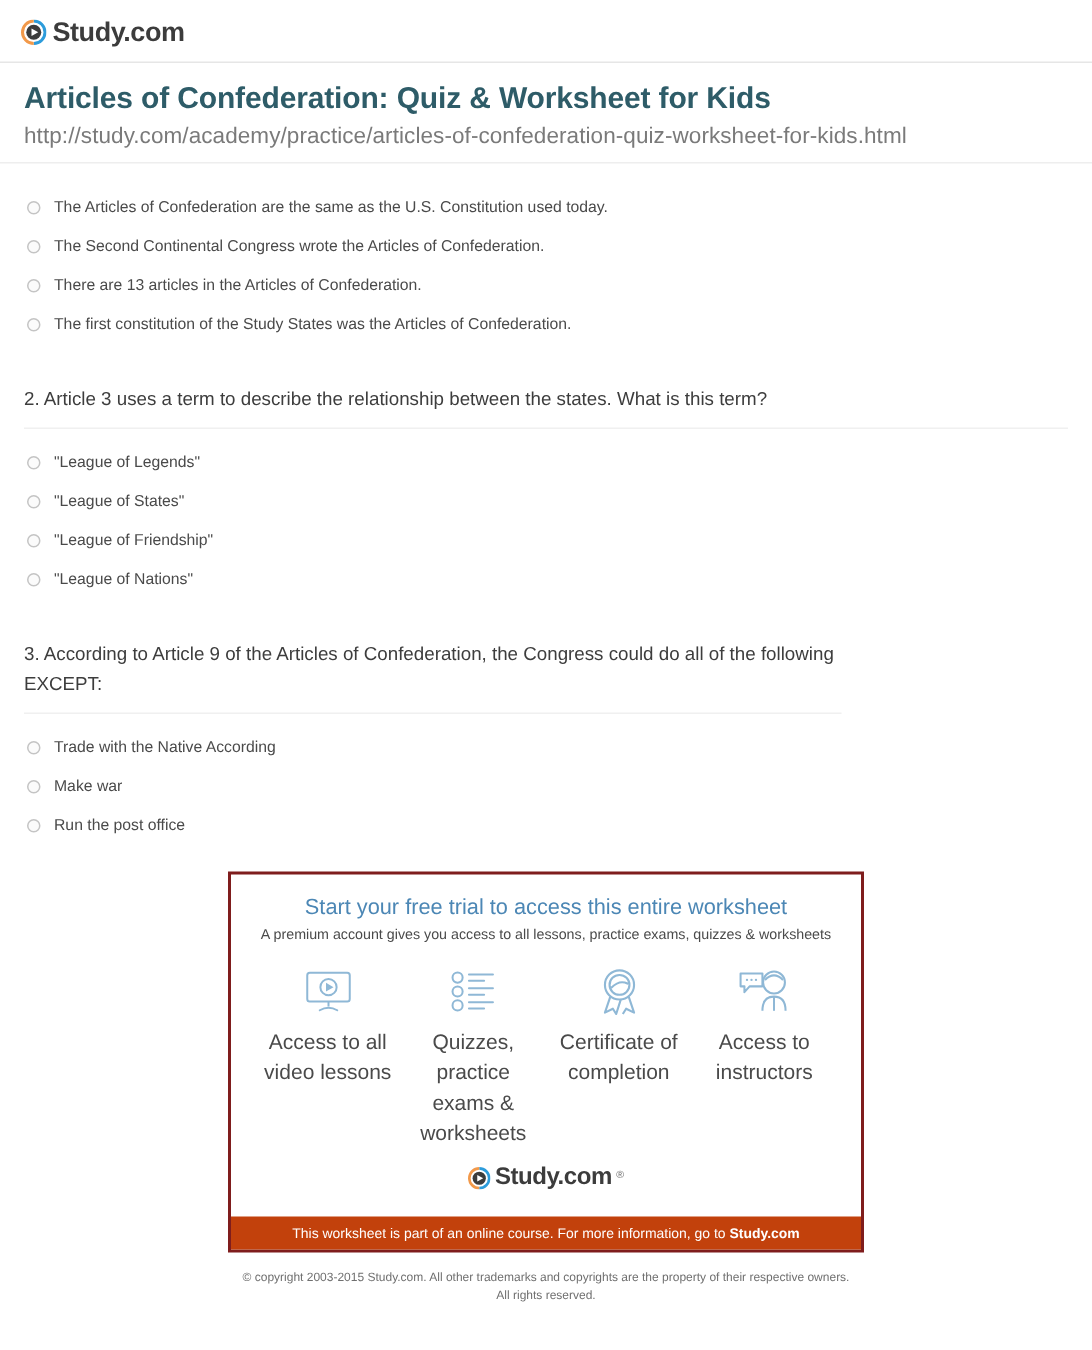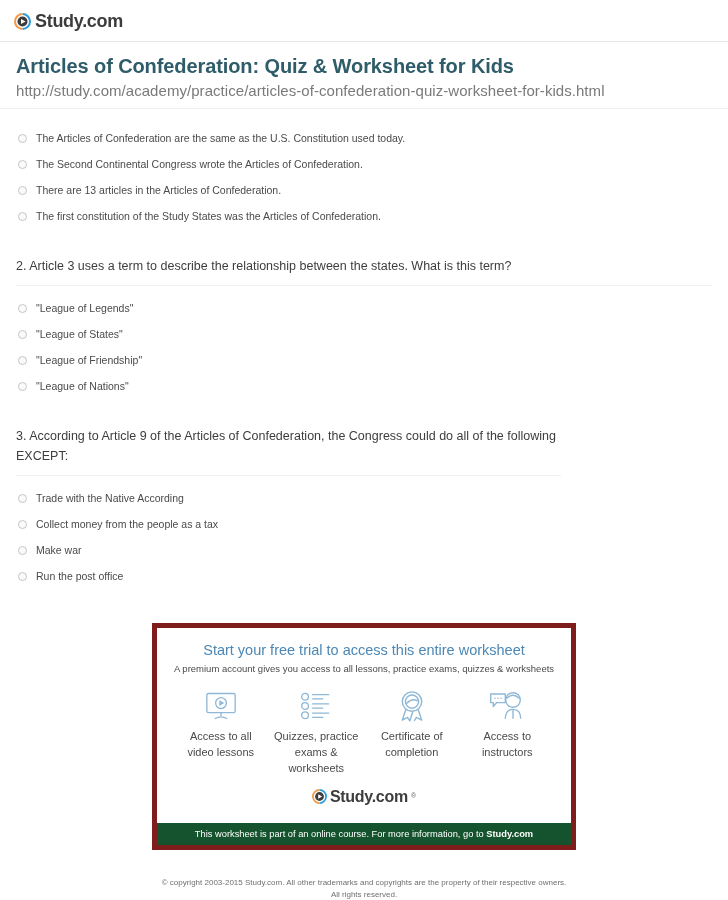--- a/index.html
+++ b/index.html
@@ -73,22 +73,22 @@
     border-radius: 50%;
     border: 1px solid #c4c4c4;
     background: #fbfbfb;
     flex: 0 0 auto;
   }
 
   
   .promo-wrap { padding: 18px 0 0 0; }
   .promo {
     width: 424px;
-    margin: 16px auto;
-    border: 5px solid #7f1d1d;
+    margin: 0 auto;
+    border: 2px solid #7f1d1d;
     background: #ffffff;
   }
   .promo-inner { padding: 14px 10px 8px 10px; text-align: center; }
   .promo-title {
     font-size: 14.5px;
     color: #4c87b5;
     margin: 0 0 5px 0;
     font-weight: normal;
   }
   .promo-sub {
@@ -98,35 +98,35 @@
   }
   .features {
     display: flex;
     justify-content: space-around;
     align-items: flex-start;
     padding: 0 6px 6px 6px;
   }
   .feature { width: 96px; text-align: center; }
   .feature-icon { height: 36px; display: flex; align-items: center; justify-content: center; }
   .feature-label {
-    font-size: 11px;
+    font-size: 14px;
     color: #4a4a4a;
     line-height: 1.45;
     margin-top: 5px;
   }
   .promo-logo {
     display: flex; align-items: center; justify-content: center;
     gap: 3px;
     padding: 6px 0 10px 0;
   }
   .promo-logo .logo-mark { width: 15px; height: 15px; }
   .promo-logo .logo-text { font-size: 16px; }
   .promo-tm { font-size: 7px; color: #6a6a6a; align-self: flex-start; margin-top: 3px; }
   .promo-banner {
-    background: #14532d;
+    background: #c2410c;
     color: #ffffff;
     text-align: center;
     font-size: 9.3px;
     padding: 6px 0;
   }
   .promo-banner b { font-weight: bold; }
 
   
   .footer {
     text-align: center;
@@ -202,24 +202,20 @@
       </li>
     </ul>
   </div>
 
   <div class="question-block" style="padding-top:28px;">
     <p class="question-text" style="max-width:545px;">3. According to Article 9 of the Articles of Confederation, the Congress could do all of the following EXCEPT:</p>
     <ul class="options">
       <li class="option">
         <span class="radio"></span>
         <span>Trade with the Native According</span>
-      </li>
-      <li class="option">
-        <span class="radio"></span>
-        <span>Collect money from the people as a tax</span>
       </li>
       <li class="option">
         <span class="radio"></span>
         <span>Make war</span>
       </li>
       <li class="option">
         <span class="radio"></span>
         <span>Run the post office</span>
       </li>
     </ul>

